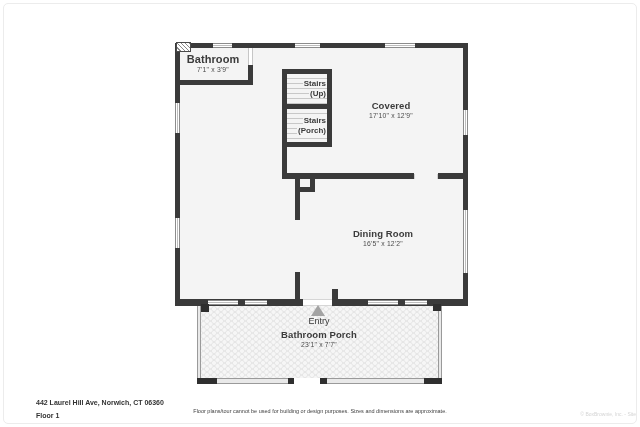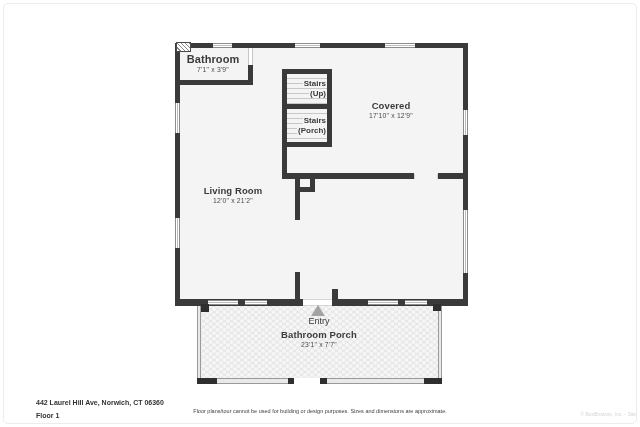--- a/index.html
+++ b/index.html
@@ -108,23 +108,23 @@
   <i class="arrow" style="left:311px;top:305px"></i>
 
   <div class="room-label" style="left:213px;top:53px">
     <div class="room-name sm">Bathroom</div>
     <div class="room-dims">7'1" x 3'9"</div>
   </div>
   <div class="room-label" style="left:391px;top:100px">
     <div class="room-name">Covered</div>
     <div class="room-dims">17'10" x 12'9"</div>
   </div>
-  <div class="room-label" style="left:233px;top:185px">
-    <div class="room-name">Living Room</div>
-    <div class="room-dims">12'0" x 21'2"</div>
+  <div class="room-label" style="left:383px;top:228px">
+    <div class="room-name">Dining Room</div>
+    <div class="room-dims">16'5" x 12'2"</div>
   </div>
   <div class="entry-lbl" style="left:319px;top:316px">Entry</div>
   <div class="room-label" style="left:319px;top:329px">
     <div class="room-name">Bathroom Porch</div>
     <div class="room-dims">23'1" x 7'7"</div>
   </div>
 
   <div class="addr" style="left:36px;top:399px">442 Laurel Hill Ave, Norwich, CT 06360</div>
   <div class="addr" style="left:36px;top:412px">Floor 1</div>
   <div class="disclaimer" style="left:320px;top:408px">Floor plans/tour cannot be used for building or design purposes. Sizes and dimensions are approximate.</div>

